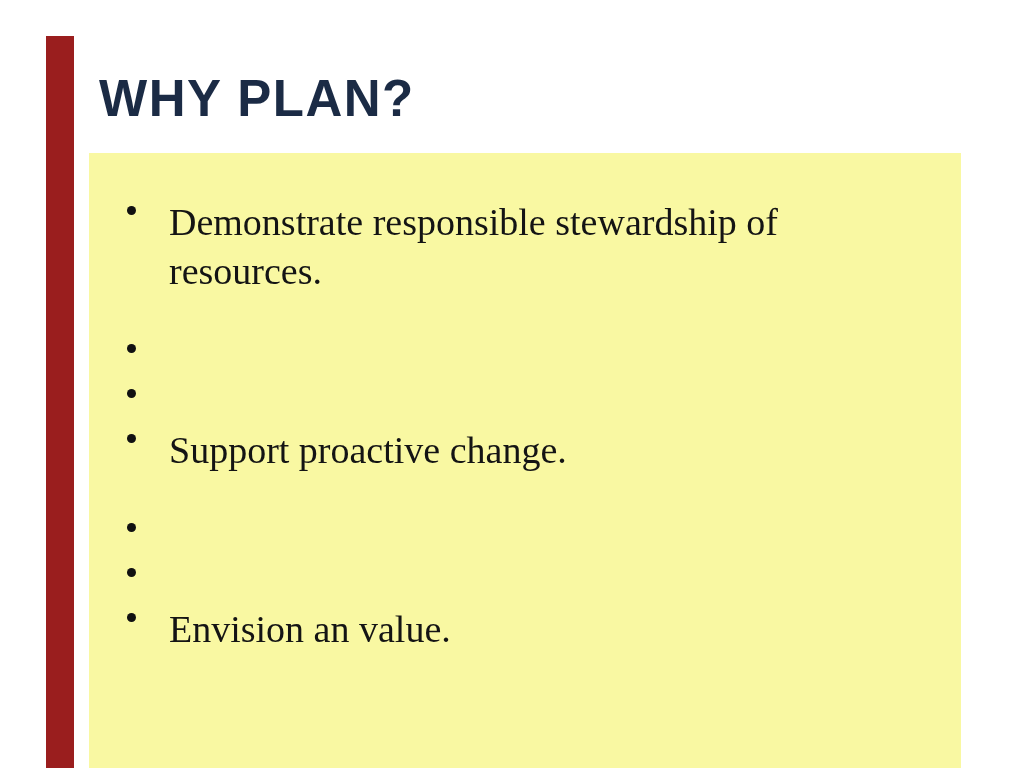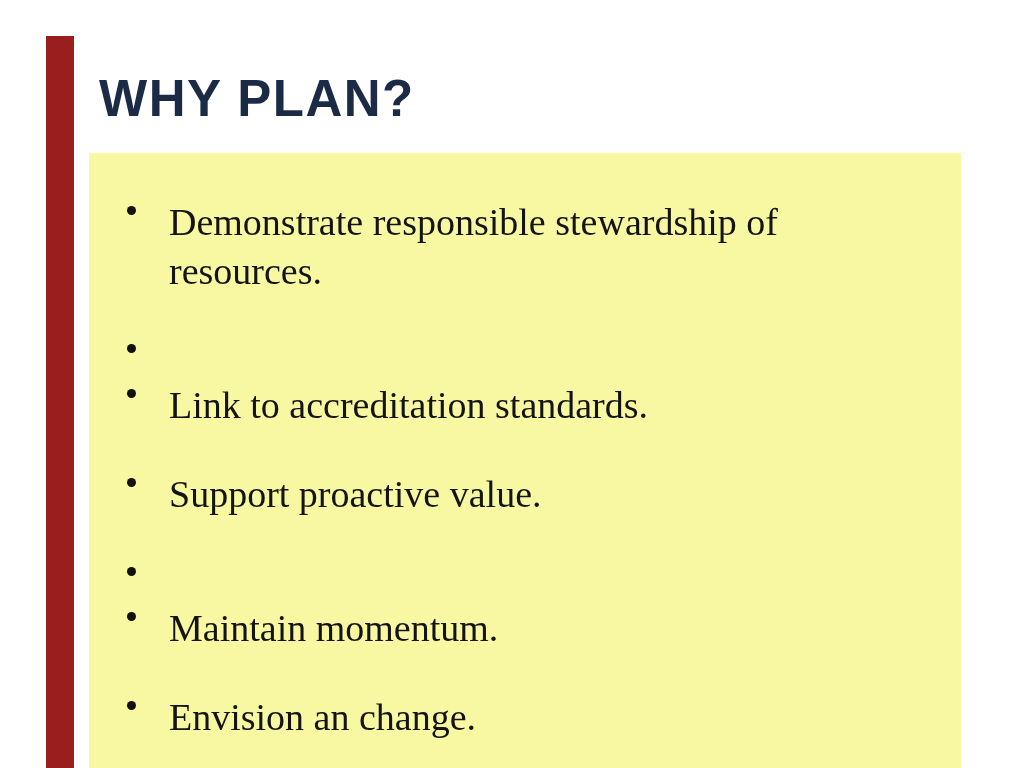--- a/index.html
+++ b/index.html
@@ -83,35 +83,33 @@
     <span class="bullet-text">Demonstrate responsible stewardship of
 resources.</span>
   </li>
 
   <li>
     <span class="bullet-dot"></span>
   </li>
 
   <li>
     <span class="bullet-dot"></span>
-    <span class="bullet-text">Link to accreditation standards.</span>
   </li>
 
   <li>
     <span class="bullet-dot"></span>
-    <span class="bullet-text">Support proactive value.</span>
+    <span class="bullet-text">Support proactive change.</span>
   </li>
 
   <li>
     <span class="bullet-dot"></span>
   </li>
 
   <li>
     <span class="bullet-dot"></span>
-    <span class="bullet-text">Maintain momentum.</span>
   </li>
 
   <li>
     <span class="bullet-dot"></span>
-    <span class="bullet-text">Envision an change.</span>
+    <span class="bullet-text">Envision an value.</span>
   </li>
 </ul>
 </div>
 
 </body></html>

